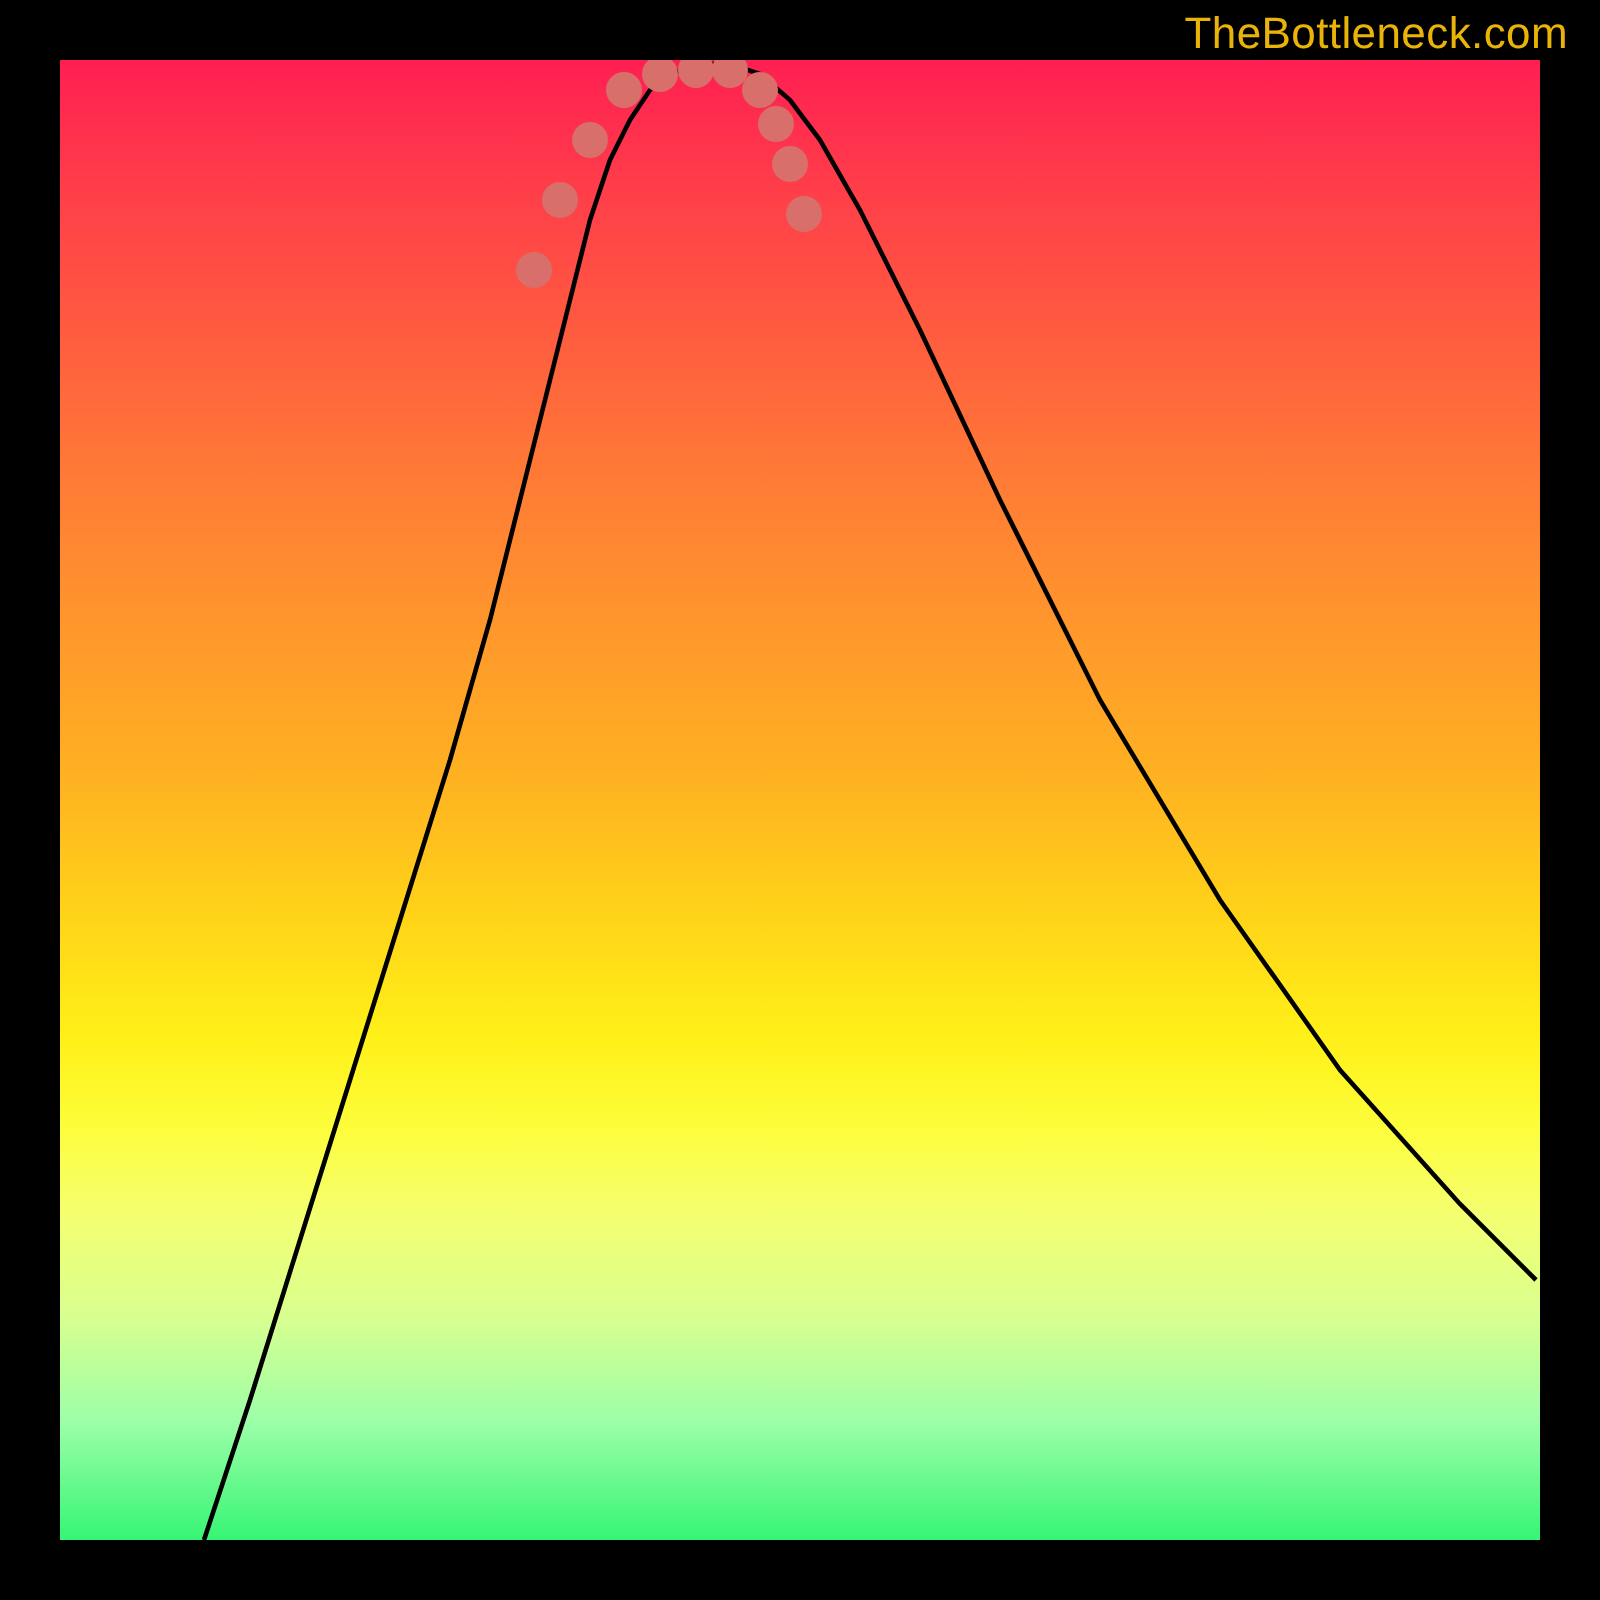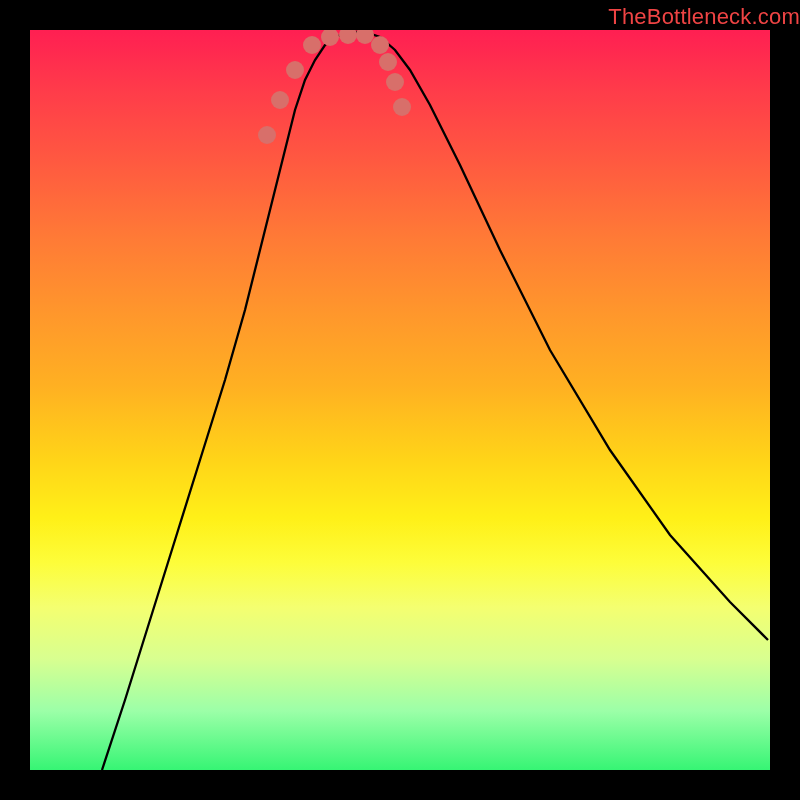--- a/index.html
+++ b/index.html
@@ -43,22 +43,22 @@
   .curve-svg {
     position: absolute;
     left: 0;
     top: 0;
     width: 740px;
     height: 740px;
   }
   .watermark {
     position: absolute;
     top: 4px;
-    right: 0;
-    color: #ef4444;
+    right: 16px;
+    color: #eab308;
     font-size: 22px;
     font-weight: 500;
     letter-spacing: 0.2px;
   }
 </style>
 </head>
 <body>
 
 <div class="stage">
   <div class="watermark">TheBottleneck.com</div>

